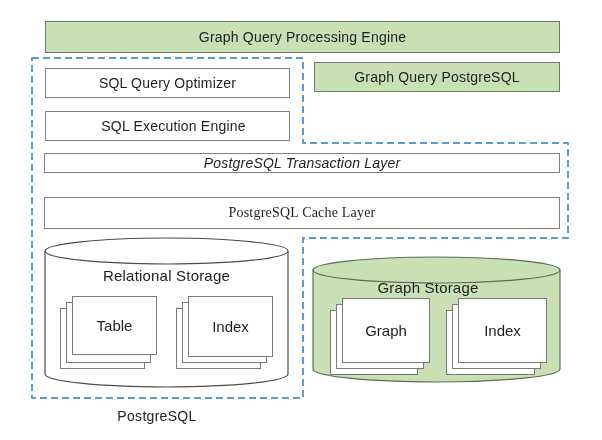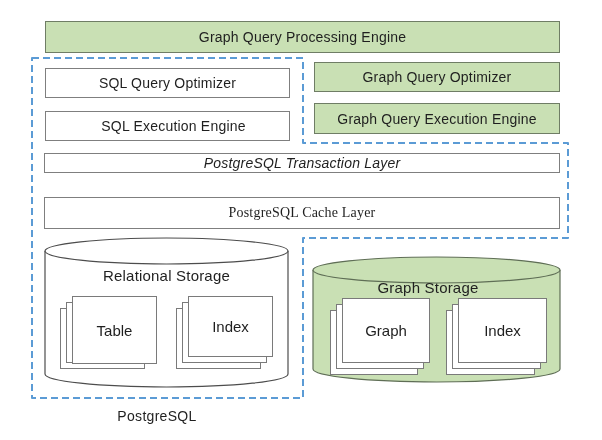--- a/index.html
+++ b/index.html
@@ -53,32 +53,31 @@
 
     <path class="cyl-green" d="M313 270 L313 369 A123.5 13 0 0 0 560 369 L560 270"></path>
     <ellipse class="cyl-green" cx="436.5" cy="270" rx="123.5" ry="13"></ellipse>
   </svg>
 
   <div class="box green" style="left:45px;top:21px;width:515px;height:32px;">Graph Query Processing Engine</div>
 
   <div class="box" style="left:45px;top:68px;width:245px;height:30px;">SQL Query Optimizer</div>
   <div class="box" style="left:45px;top:111px;width:245px;height:30px;padding-left:12px;">SQL Execution Engine</div>
 
-  <div class="box green" style="left:314px;top:62px;width:246px;height:30px;">Graph Query Optimizer</div>
-  <div class="box green" style="left:314px;top:103px;width:246px;height:31px;">Graph Query Execution Engine</div>
+  <div class="box green" style="left:314px;top:62px;width:246px;height:30px;">Graph Query PostgreSQL</div>
 
   <div class="box" style="left:44px;top:153px;width:516px;height:20px;font-style:italic;">PostgreSQL Transaction Layer</div>
   <div class="box" style="left:44px;top:197px;width:516px;height:32px;font-family:Liberation Serif, serif;">PostgreSQL Cache Layer</div>
 
   <div class="cyl-label" style="left:45px;top:267px;width:243px;">Relational Storage</div>
 
   <div class="stack" style="left:60px;top:296px;width:97px;height:74px;">
     <div class="sheet" style="left:0;top:12px;width:85px;height:61px;"></div>
     <div class="sheet" style="left:6px;top:6px;width:85px;height:61px;"></div>
-    <div class="sheet front" style="left:12px;top:0;width:85px;height:68px;">Table</div>
+    <div class="sheet front" style="left:12px;top:0;width:85px;height:59px;">Table</div>
   </div>
 
   <div class="stack" style="left:176px;top:296px;width:97px;height:74px;">
     <div class="sheet" style="left:0;top:12px;width:85px;height:61px;"></div>
     <div class="sheet" style="left:6px;top:6px;width:85px;height:61px;"></div>
     <div class="sheet front" style="left:12px;top:0;width:85px;height:61px;">Index</div>
   </div>
 
   <div class="cyl-label" style="left:313px;top:279px;width:230px;">Graph Storage</div>
 

